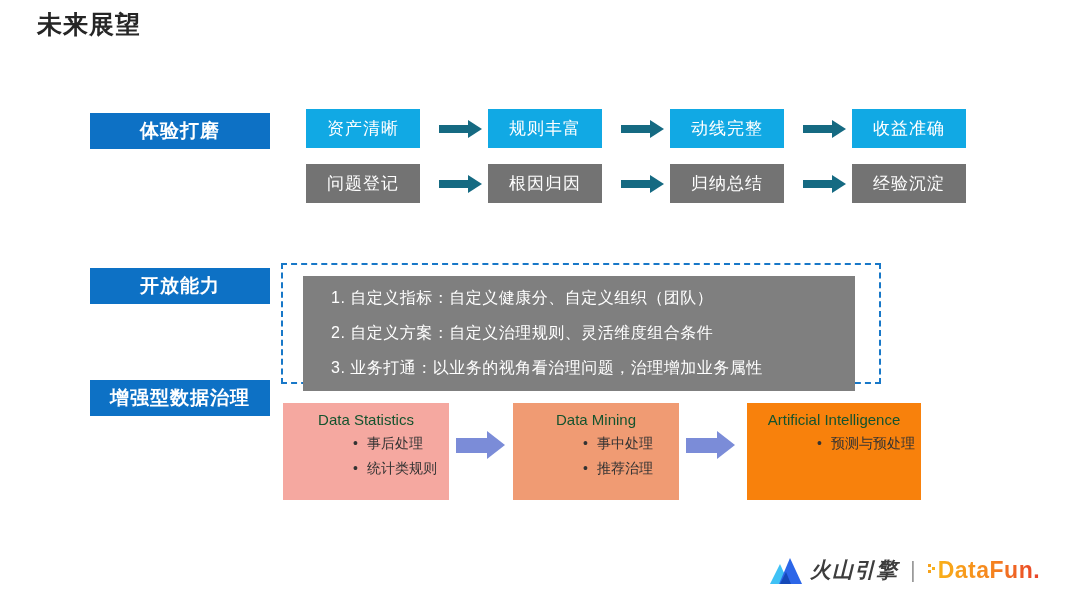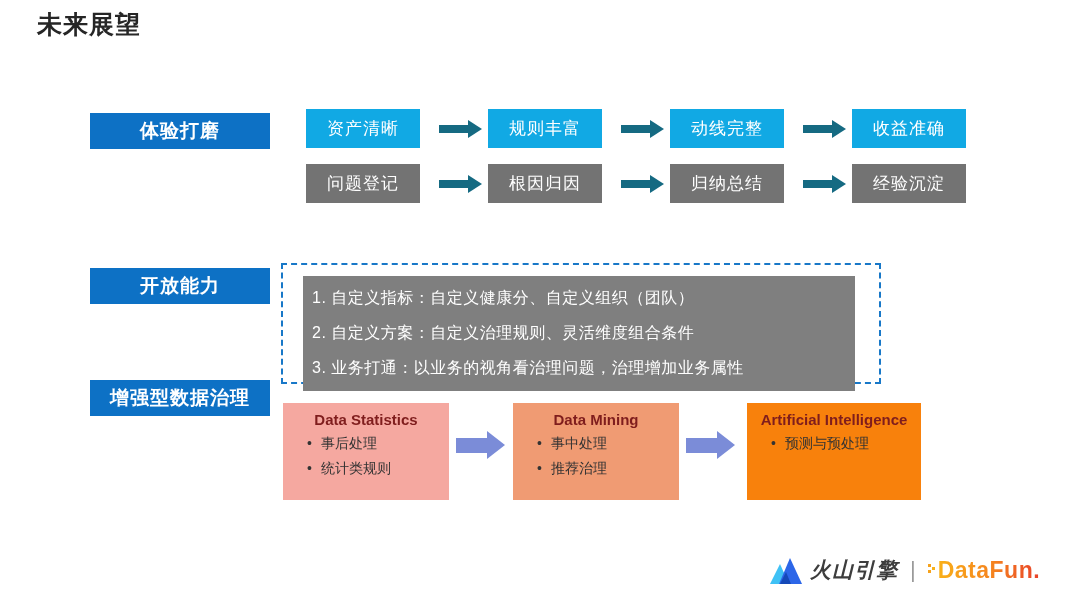--- a/index.html
+++ b/index.html
@@ -34,35 +34,35 @@
     content:"";position:absolute;right:-13px;top:-5px;width:0;height:0;
     border-left:14px solid #156A82;border-top:9px solid transparent;border-bottom:9px solid transparent;
   }
   
   .dashed-box{
     position:absolute;left:281px;top:263px;width:596px;height:117px;
     border:2px dashed #1878C8;background:#fff;
   }
   .gray-bar{
     position:absolute;left:20px;width:552px;height:45px;background:#7F7F7F;color:#fff;
-    display:flex;align-items:center;padding-left:9px;box-sizing:border-box;
+    display:flex;align-items:center;padding-left:28px;box-sizing:border-box;
     font-size:16px;letter-spacing:0.5px;
   }
   .gray-bar-1{top:11px;}
   .gray-bar-2{top:46px;}
   .gray-bar-3{top:81px;}
   
   .stage-box{
     position:absolute;top:403px;height:97px;box-sizing:border-box;padding-top:8px;
   }
   .stage-1{left:283px;width:166px;}
   .stage-2{left:513px;width:166px;}
   .stage-3{left:747px;width:174px;}
-  .stage-title{text-align:center;font-size:15px;font-weight:bold;color:#7f1d1d;}
-  .stage-bullets{margin-top:6px;padding-left:24px;}
+  .stage-title{text-align:center;font-size:15px;font-weight:normal;color:#14532d;}
+  .stage-bullets{margin-top:6px;padding-left:24px;margin-left:46px;}
   .stage-bullet{position:relative;font-size:14px;color:#333;margin-top:7px;padding-left:14px;}
   .stage-bullet::before{content:"•";position:absolute;left:0;top:0;color:#333;}
   .block-arrow{position:absolute;top:438px;width:32px;height:15px;background:#7B8CD8;}
   .block-arrow::after{
     content:"";position:absolute;right:-17px;top:-7px;width:0;height:0;
     border-left:18px solid #7B8CD8;border-top:14px solid transparent;border-bottom:14px solid transparent;
   }
   .block-arrow-1{left:456px;}
   .block-arrow-2{left:686px;}
   

